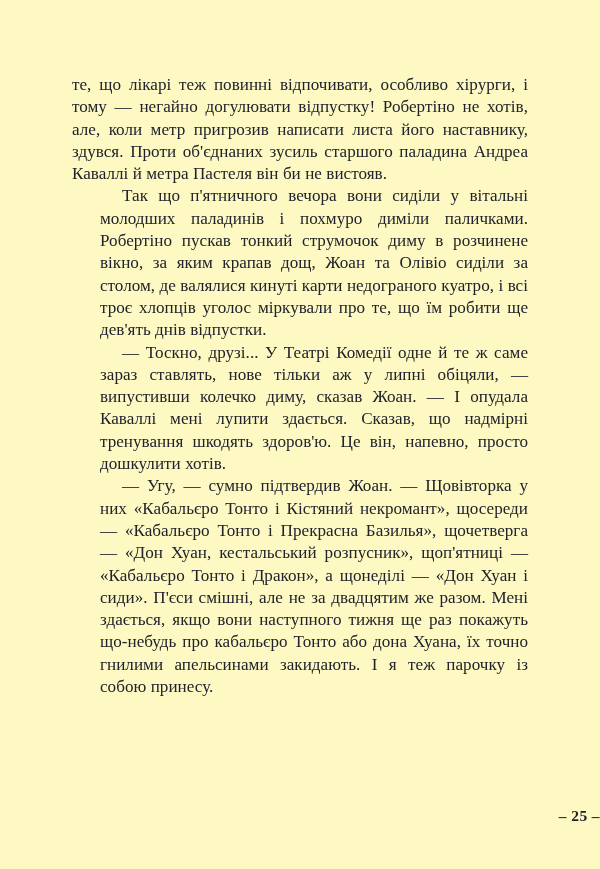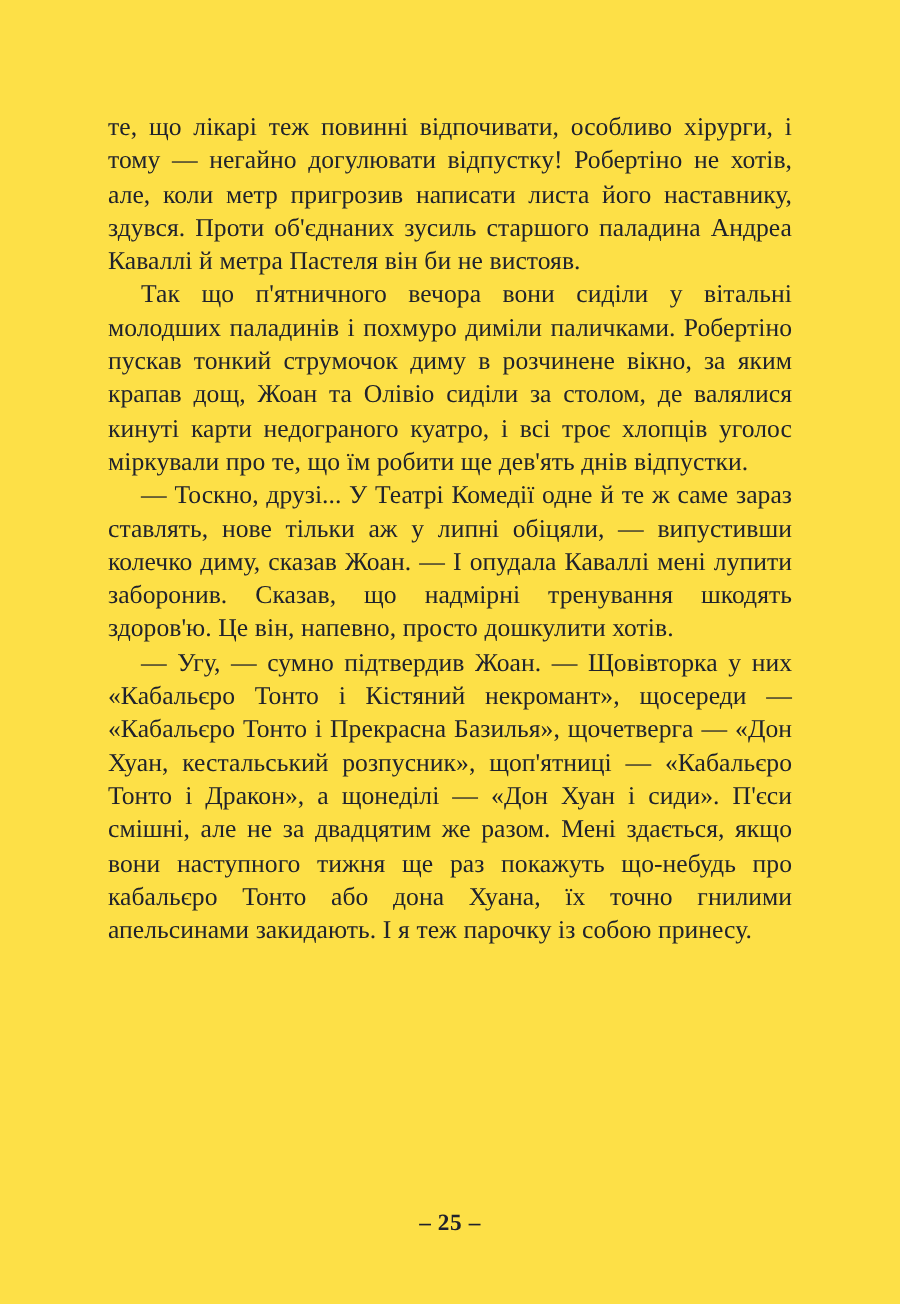--- a/index.html
+++ b/index.html
@@ -16,21 +16,21 @@
     font-family: "Liberation Serif", "DejaVu Serif", serif;
     -webkit-font-smoothing: antialiased;
   }
 
   .page {
     position: absolute;
     left: 0;
     top: 0;
     width: 600px;
     height: 869px;
-    background: #fde047;
+    background: #fef9c3;
   }
 
   .text-block {
     position: absolute;
     left: 72px;
     top: 74px;
     width: 456px;
   }
 
   .para {
@@ -42,47 +42,48 @@
     text-indent: 22px;
     hyphens: manual;
     word-spacing: 0.1px;
     letter-spacing: 0.02px;
   }
 
   
 
   .para + .para {
     margin-top: 0;
+    margin-left: 28px;
   }
 
   .folio {
     position: absolute;
     left: 0;
     top: 806px;
     width: 600px;
-    text-align: center;
+    text-align: right;
     font-size: 15.5px;
     line-height: 20px;
     color: #20222c;
     letter-spacing: 0.4px;
     font-weight: 700;
   }
 </style>
 </head>
 <body>
 
 <div class="page">
 
   <div class="text-block">
 
     <p class="para" style="text-indent:0;">те, що лікарі теж повинні відпочивати, особливо хірурги, і тому — негайно догулювати відпустку! Робертіно не хотів, але, коли метр пригрозив написати листа його наставнику, здувся. Проти об'єднаних зусиль старшого паладина Андреа Каваллі й метра Пастеля він би не вистояв.</p>
 
     <p class="para">Так що п'ятничного вечора вони сиділи у вітальні молодших паладинів і похмуро диміли паличками. Робертіно пускав тонкий струмочок диму в розчинене вікно, за яким крапав дощ, Жоан та Олівіо сиділи за столом, де валялися кинуті карти недограного куатро, і всі троє хлопців уголос міркували про те, що їм робити ще дев'ять днів відпустки.</p>
 
-    <p class="para">— Тоскно, друзі... У Театрі Комедії одне й те ж саме зараз ставлять, нове тільки аж у липні обіцяли, — випустивши колечко диму, сказав Жоан. — І опудала Каваллі мені лупити заборонив. Сказав, що надмірні тренування шкодять здоров'ю. Це він, напевно, просто дошкулити хотів.</p>
+    <p class="para">— Тоскно, друзі... У Театрі Комедії одне й те ж саме зараз ставлять, нове тільки аж у липні обіцяли, — випустивши колечко диму, сказав Жоан. — І опудала Каваллі мені лупити здається. Сказав, що надмірні тренування шкодять здоров'ю. Це він, напевно, просто дошкулити хотів.</p>
 
 
     <p class="para">— Угу, — сумно підтвердив Жоан. — Щовівторка у них «Кабальєро Тонто і Кістяний некромант», щосереди — «Кабальєро Тонто і Прекрасна Базилья», щочетверга — «Дон Хуан, кестальський розпусник», щоп'ятниці — «Кабальєро Тонто і Дракон», а щонеділі — «Дон Хуан і сиди». П'єси смішні, але не за двадцятим же разом. Мені здається, якщо вони наступного тижня ще раз покажуть що-небудь про кабальєро Тонто або дона Хуана, їх точно гнилими апельсинами закидають. І я теж парочку із собою принесу.</p>
 
 
   </div>
 
   <div class="folio">– 25 –</div>
 
 </div>

